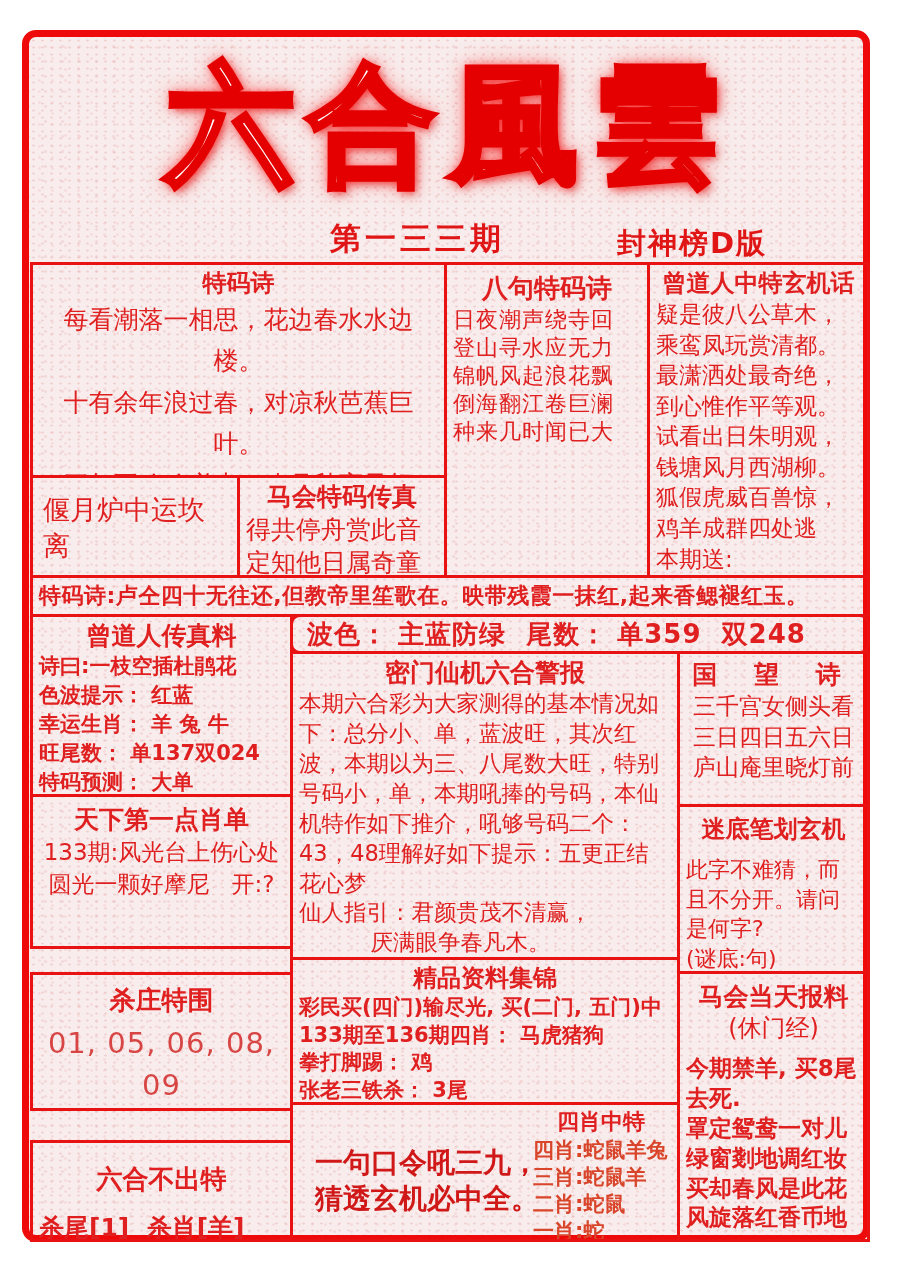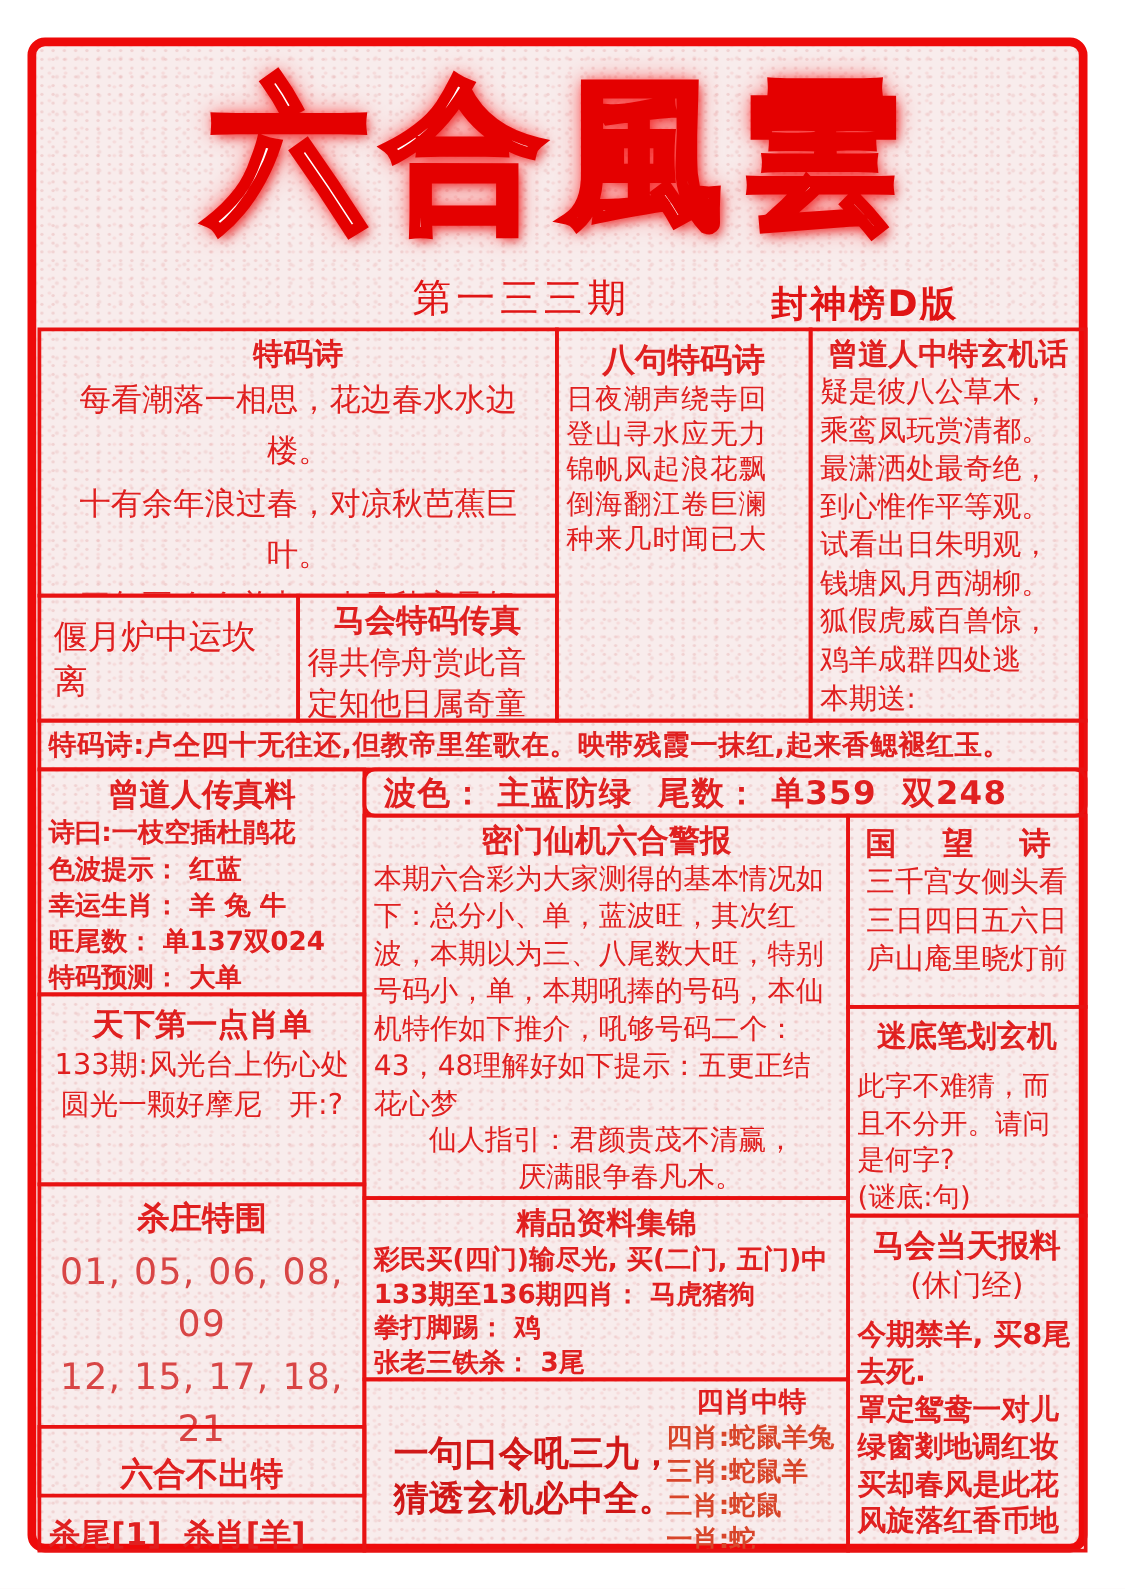--- a/index.html
+++ b/index.html
@@ -22,21 +22,21 @@
   }
   .big-title{
     position:absolute;left:0;top:48px;width:900px;text-align:center;
     font-size:128px;font-weight:bold;line-height:1.2;
     color:#ffffff;letter-spacing:14px;
     -webkit-text-stroke:5px #e40000;
     text-shadow:0 0 10px rgba(255,40,40,.9),0 0 22px rgba(255,0,0,.55),4px 5px 8px rgba(210,0,0,.5);
   }
   .issue{
     position:absolute;left:330px;top:218px;
-    font-size:31px;font-weight:normal;color:#e01515;letter-spacing:4px;
+    font-size:31px;font-weight:bold;color:#e01515;letter-spacing:4px;
   }
   .edition{
     position:absolute;left:617px;top:224px;
     font-size:29px;font-weight:bold;color:#e01515;letter-spacing:2px;
   }
   .box{
     position:absolute;box-sizing:border-box;border:3px solid #e81212;
     padding:2px 6px;overflow:hidden;
   }
   .bt{ text-align:center;font-weight:bold; }
@@ -60,33 +60,33 @@
   
   .b-strip{ left:30px;top:575px;width:840px;height:42px;display:flex;align-items:center; }
   .b-strip .ln{ font-size:22px;font-weight:bold;letter-spacing:0.5px; }
   
   .b-chuanzhen{ left:30px;top:614px;width:263px;height:183px; }
   .b-chuanzhen .bt{ font-size:25px; }
   .b-chuanzhen .ln{ font-size:21px;font-weight:bold;line-height:1.38; }
   .b-dianxiao{ left:30px;top:794px;width:263px;height:155px; }
   .b-dianxiao .bt{ font-size:25px;margin-top:4px; }
   .b-dianxiao .ln{ font-size:23px;line-height:1.4;text-align:center; }
-  .b-shazhuang{ left:30px;top:946px;width:263px;height:252px; }
+  .b-shazhuang{ left:30px;top:972px;width:263px;height:139px; }
   .b-shazhuang .bt{ font-size:26px;margin-top:6px;margin-bottom:4px; }
   .b-shazhuang .ln{ font-size:29px;line-height:1.45;color:#d84545;text-align:center;letter-spacing:1px; }
   .b-buchute{ left:30px;top:1140px;width:263px;height:102px; }
   .b-buchute .bt{ font-size:26px;margin-top:17px; }
   .b-buchute .ln{ font-size:25px;font-weight:bold;margin-top:14px; }
   
   .b-bose{ left:290px;top:614px;width:580px;height:40px;display:flex;align-items:center;border-radius:10px; }
   .b-bose .ln{ font-size:26px;font-weight:bold;letter-spacing:1px;padding-left:8px; }
   .b-mimen{ left:290px;top:651px;width:390px;height:309px; }
   .b-mimen .bt{ font-size:25px; }
   .b-mimen .bd{ font-size:22.5px;line-height:1.33; }
-  .b-mimen .ln{ font-size:22.5px;line-height:1.33;margin-left:44px; }
+  .b-mimen .ln{ font-size:22.5px;line-height:1.33; }
   .b-jingpin{ left:290px;top:957px;width:390px;height:148px; }
   .b-jingpin .bt{ font-size:24px; }
   .b-jingpin .ln{ font-size:21px;font-weight:bold;line-height:1.32; }
   .b-bottom{ left:290px;top:1102px;width:390px;height:140px; }
   .kouling{ position:absolute;left:22px;top:40px;font-size:28px;font-weight:bold;color:#d01818;line-height:1.3; }
   .sixiao{ position:absolute;left:240px;top:2px;width:148px; }
   .sixiao .bt{ font-size:22px;text-align:left;padding-left:24px; }
   .sixiao .ln{ font-size:21px;font-weight:bold;color:#d8452a;line-height:1.28; }
   
   .b-guowang{ left:677px;top:651px;width:193px;height:156px; }

